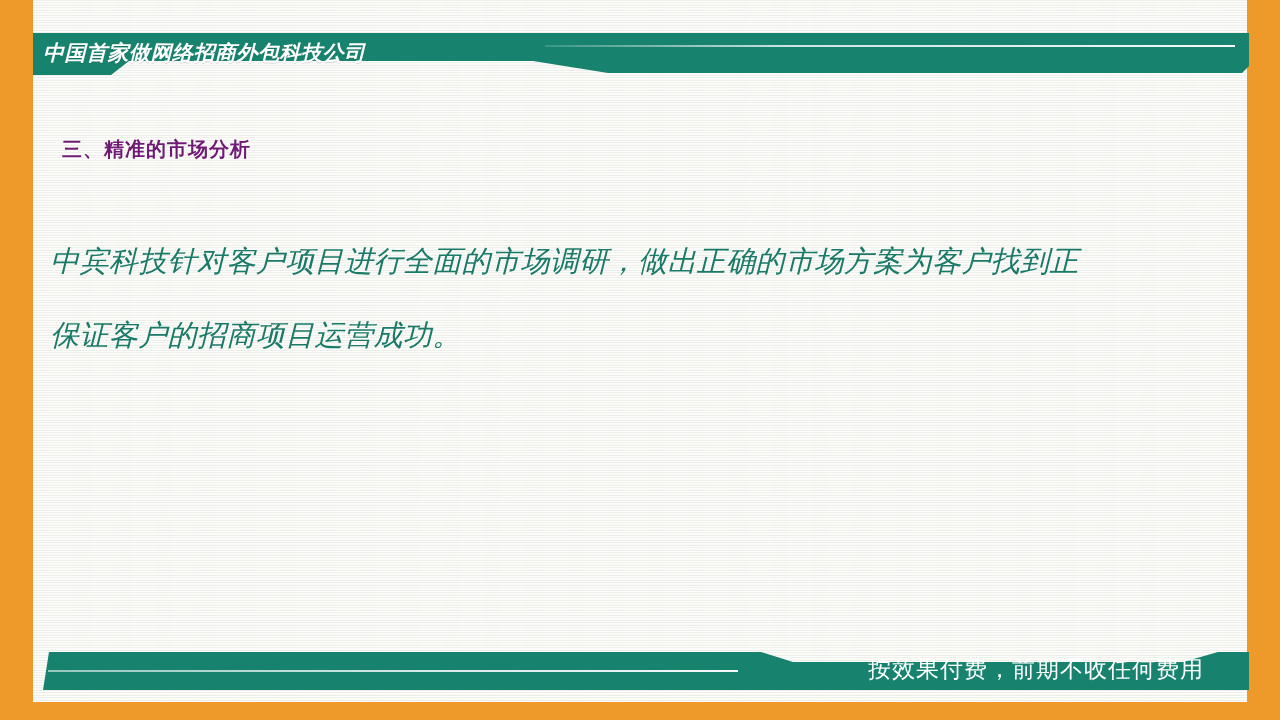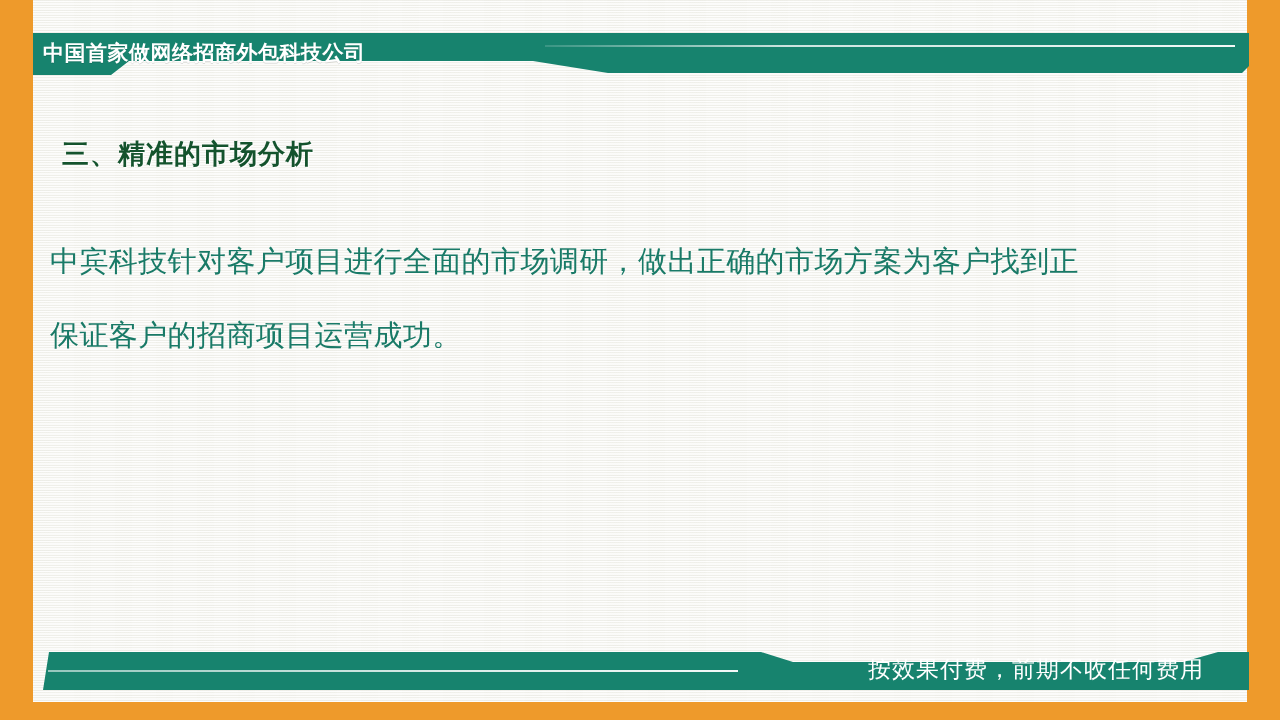--- a/index.html
+++ b/index.html
@@ -69,50 +69,51 @@
     left: 43px;
     top: 34px;
     height: 38px;
     line-height: 38px;
     color: #ffffff;
     font-size: 21px;
     font-weight: bold;
     letter-spacing: 0.5px;
     white-space: nowrap;
     text-shadow: 0 1px 0 rgba(0,0,0,0.12);
+    font-style: italic;
   }
 
   
   #section-heading {
     position: absolute;
     left: 62px;
     top: 136px;
-    color: #14532d;
-    font-size: 27px;
+    color: #701a75;
+    font-size: 20px;
     font-weight: bold;
     letter-spacing: 1px;
     white-space: nowrap;
     text-shadow: 1px 1px 0 rgba(255,255,255,0.9);
   }
 
   
   #body-text {
     position: absolute;
     left: 50px;
     top: 224px;
     width: 1135px;
     color: #197a67;
     font-family: "Liberation Serif", "DejaVu Serif", serif;
     font-size: 29px;
     line-height: 74px;
     letter-spacing: 0.4px;
     text-align: justify;
     text-justify: inter-character;
   }
-  #body-text > span { display: block; white-space: nowrap; }
+  #body-text > span { display: block; white-space: nowrap; font-style: italic; }
 
   
   #footer-band {
     position: absolute;
     left: 33px;
     top: 648px;
     width: 1216px;
     height: 42px;
     background: #17836e;
     -webkit-clip-path: polygon(10px 42px, 1216px 42px, 1216px 4px, 1185px 4px, 1150px 14px, 760px 14px, 728px 4px, 16px 4px);

